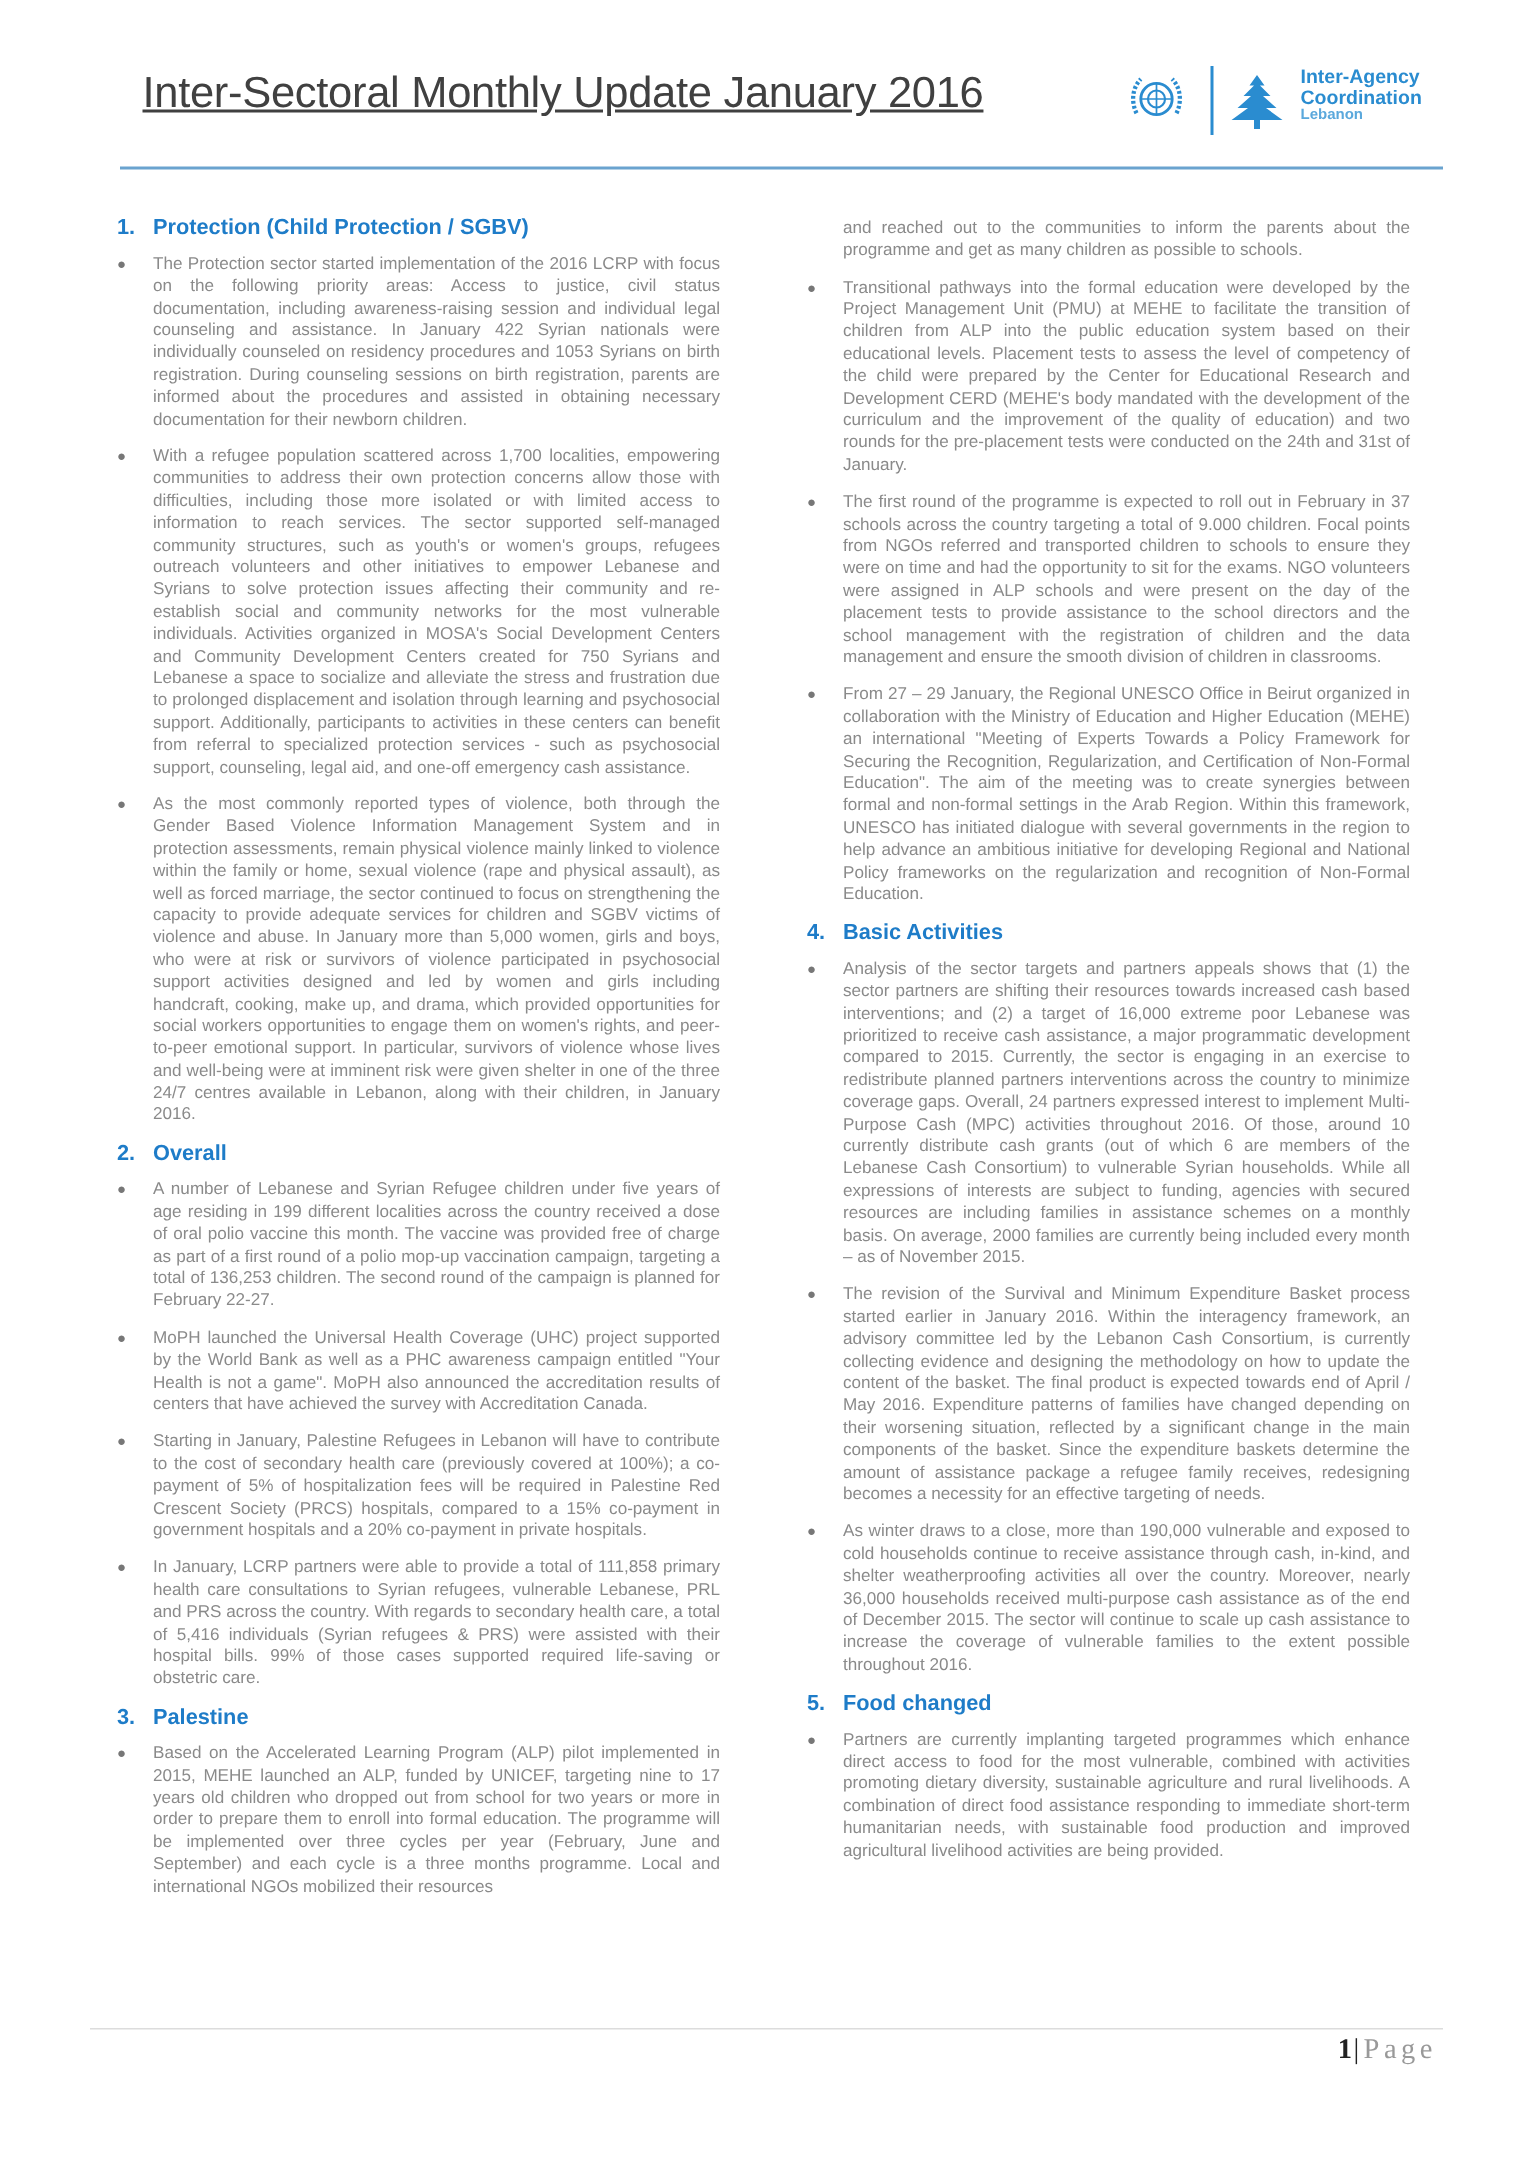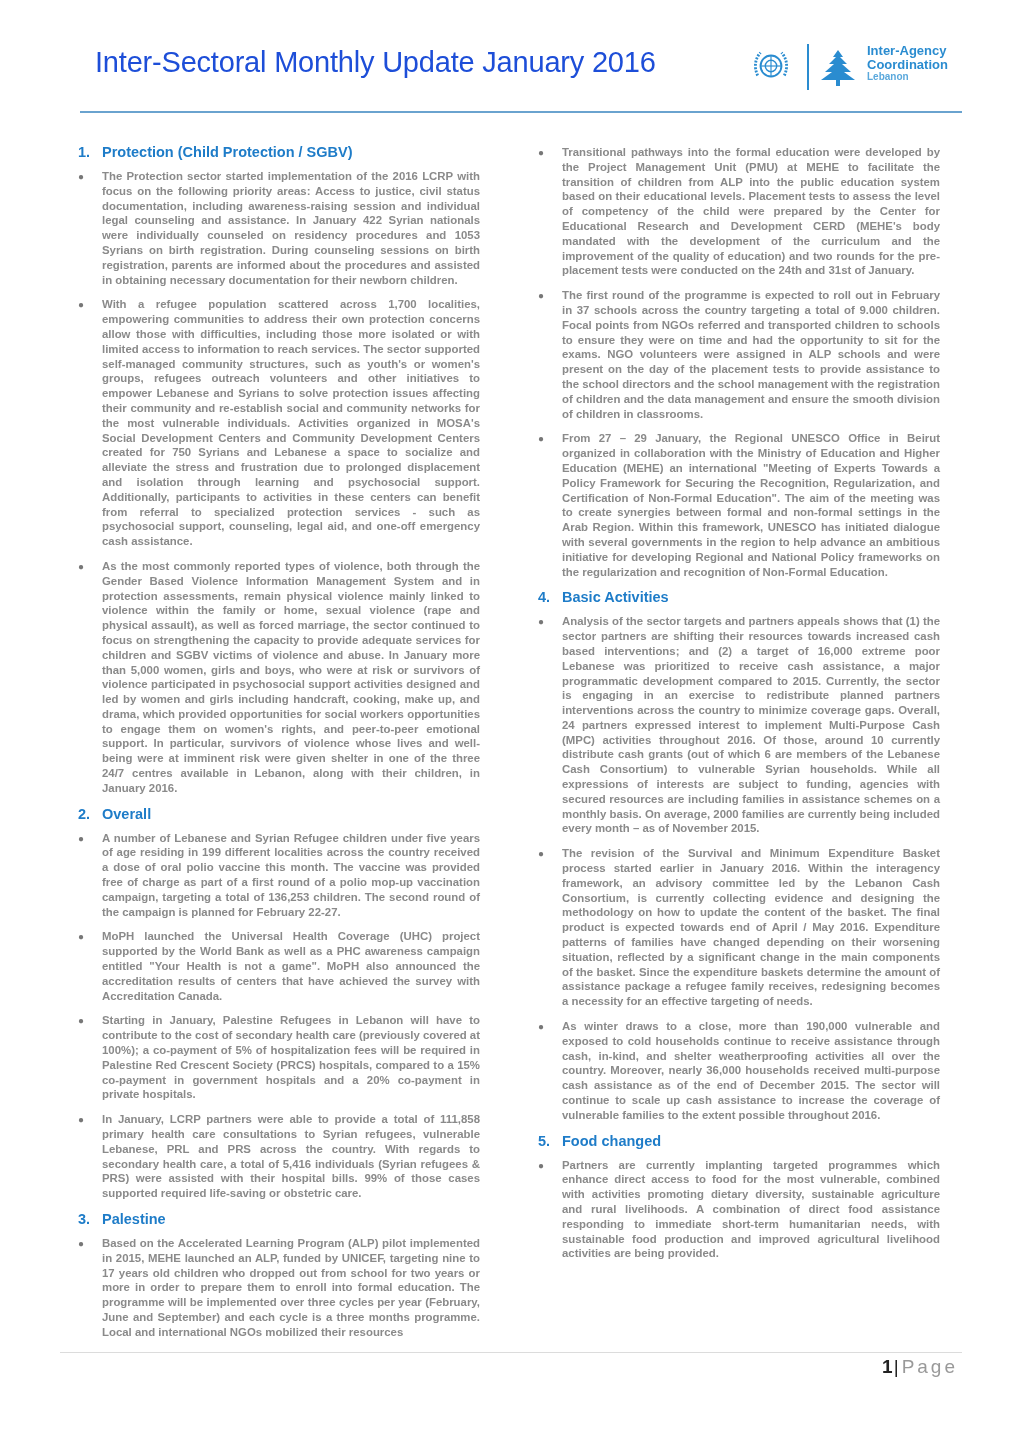--- a/index.html
+++ b/index.html
@@ -1,43 +1,43 @@
 <!DOCTYPE html>
 <html><head>
 <meta charset="utf-8">
 <style>
   html, body { margin: 0; padding: 0; background: #ffffff; }
   body { width: 1024px; height: 1449px; position: relative; overflow: hidden;
          font-family: "Liberation Sans", sans-serif; }
   .page-title { position: absolute; left: 95px; top: 46px; margin: 0;
-    font-size: 29px; font-weight: normal; color: #1d4ed8; letter-spacing: -0.2px; }
+    font-size: 29px; font-weight: normal; color: #404040; letter-spacing: -0.2px; text-decoration: underline; }
   .logo { position: absolute; left: 752px; top: 44px; width: 210px; height: 46px; }
   .un-emblem { position: absolute; left: 0; top: 2px; width: 38px; height: 40px; }
   .logo-divider { position: absolute; left: 55px; top: 0; width: 2px; height: 46px; background: #2a8cd0; }
   .cedar { position: absolute; left: 66px; top: 4px; width: 40px; height: 40px; }
   .logo-text { position: absolute; left: 115px; top: 0; color: #2a8cd0; font-weight: bold;
     font-size: 13px; line-height: 14px; }
   .logo-text .sub { font-weight: bold; font-size: 10px; color: #5aa8dc; line-height: 10px; }
   .header-rule { position: absolute; left: 80px; top: 111px; width: 882px; height: 2px; background: #6aa3cf; }
 
   .col { position: absolute; top: 144px; width: 402px; }
   .col-left { left: 78px; }
   .col-right { left: 538px; top: 145px; }
 
   .sec-head { color: #1e7cc8; font-weight: bold; font-size: 14.5px; margin: 0 0 9px 0;
     display: flex; }
   .sec-head .num { width: 24px; }
   .bullet { display: flex; margin: 0 0 10px 0; }
   .bullet .dot { width: 24px; flex: 0 0 24px; color: #777; font-size: 10px; line-height: 15px; padding-left: 0; }
   .bullet p { margin: 0; flex: 1; text-align: justify; font-size: 11.4px; line-height: 14.8px;
-    color: #8a8a8a; font-weight: bold; }
+    color: #8a8a8a; }
   .cont p { margin: 0 0 10px 24px; text-align: justify; font-size: 11.4px; line-height: 14.8px; color: #8a8a8a; }
 
   .footer-rule { position: absolute; left: 60px; top: 1352px; width: 902px; height: 1px; background: #dcdcdc; }
-  .page-num { position: absolute; right: 66px; top: 1356px; font-family: Liberation Sans, sans-serif;
+  .page-num { position: absolute; right: 66px; top: 1356px; font-family: Liberation Serif, serif;
     font-size: 19px; color: #999; letter-spacing: 3px; }
   .page-num b { color: #222; font-weight: bold; letter-spacing: 0; }
   .page-num .bar { color: #222; font-weight: normal; margin: 0 3px 0 1px; letter-spacing: 0; }
 </style>
 </head>
 <body>
 
 <h1 class="page-title">Inter-Sectoral Monthly Update January 2016</h1>
 
 <div class="logo">
@@ -106,20 +106,23 @@
     <span class="num">3.</span>
     <span>Palestine</span>
   </h2>
   <div class="bullet">
       <span class="dot">●</span>
       <p>Based on the Accelerated Learning Program (ALP) pilot implemented in 2015, MEHE launched an ALP, funded by UNICEF, targeting nine to 17 years old children who dropped out from school for two years or more in order to prepare them to enroll into formal education. The programme will be implemented over three cycles per year (February, June and September) and each cycle is a three months programme. Local and international NGOs mobilized their resources</p>
     </div>
 </div>
 
 <div class="col col-right">
+  <div class="cont">
+      <p>and reached out to the communities to inform the parents about the programme and get as many children as possible to schools.</p>
+    </div>
   <div class="bullet">
       <span class="dot">●</span>
       <p>Transitional pathways into the formal education were developed by the Project Management Unit (PMU) at MEHE to facilitate the transition of children from ALP into the public education system based on their educational levels. Placement tests to assess the level of competency of the child were prepared by the Center for Educational Research and Development CERD (MEHE's body mandated with the development of the curriculum and the improvement of the quality of education) and two rounds for the pre-placement tests were conducted on the 24th and 31st of January.</p>
     </div>
   <div class="bullet">
       <span class="dot">●</span>
       <p>The first round of the programme is expected to roll out in February in 37 schools across the country targeting a total of 9.000 children. Focal points from NGOs referred and transported children to schools to ensure they were on time and had the opportunity to sit for the exams. NGO volunteers were assigned in ALP schools and were present on the day of the placement tests to provide assistance to the school directors and the school management with the registration of children and the data management and ensure the smooth division of children in classrooms.</p>
     </div>
   <div class="bullet">
       <span class="dot">●</span>

